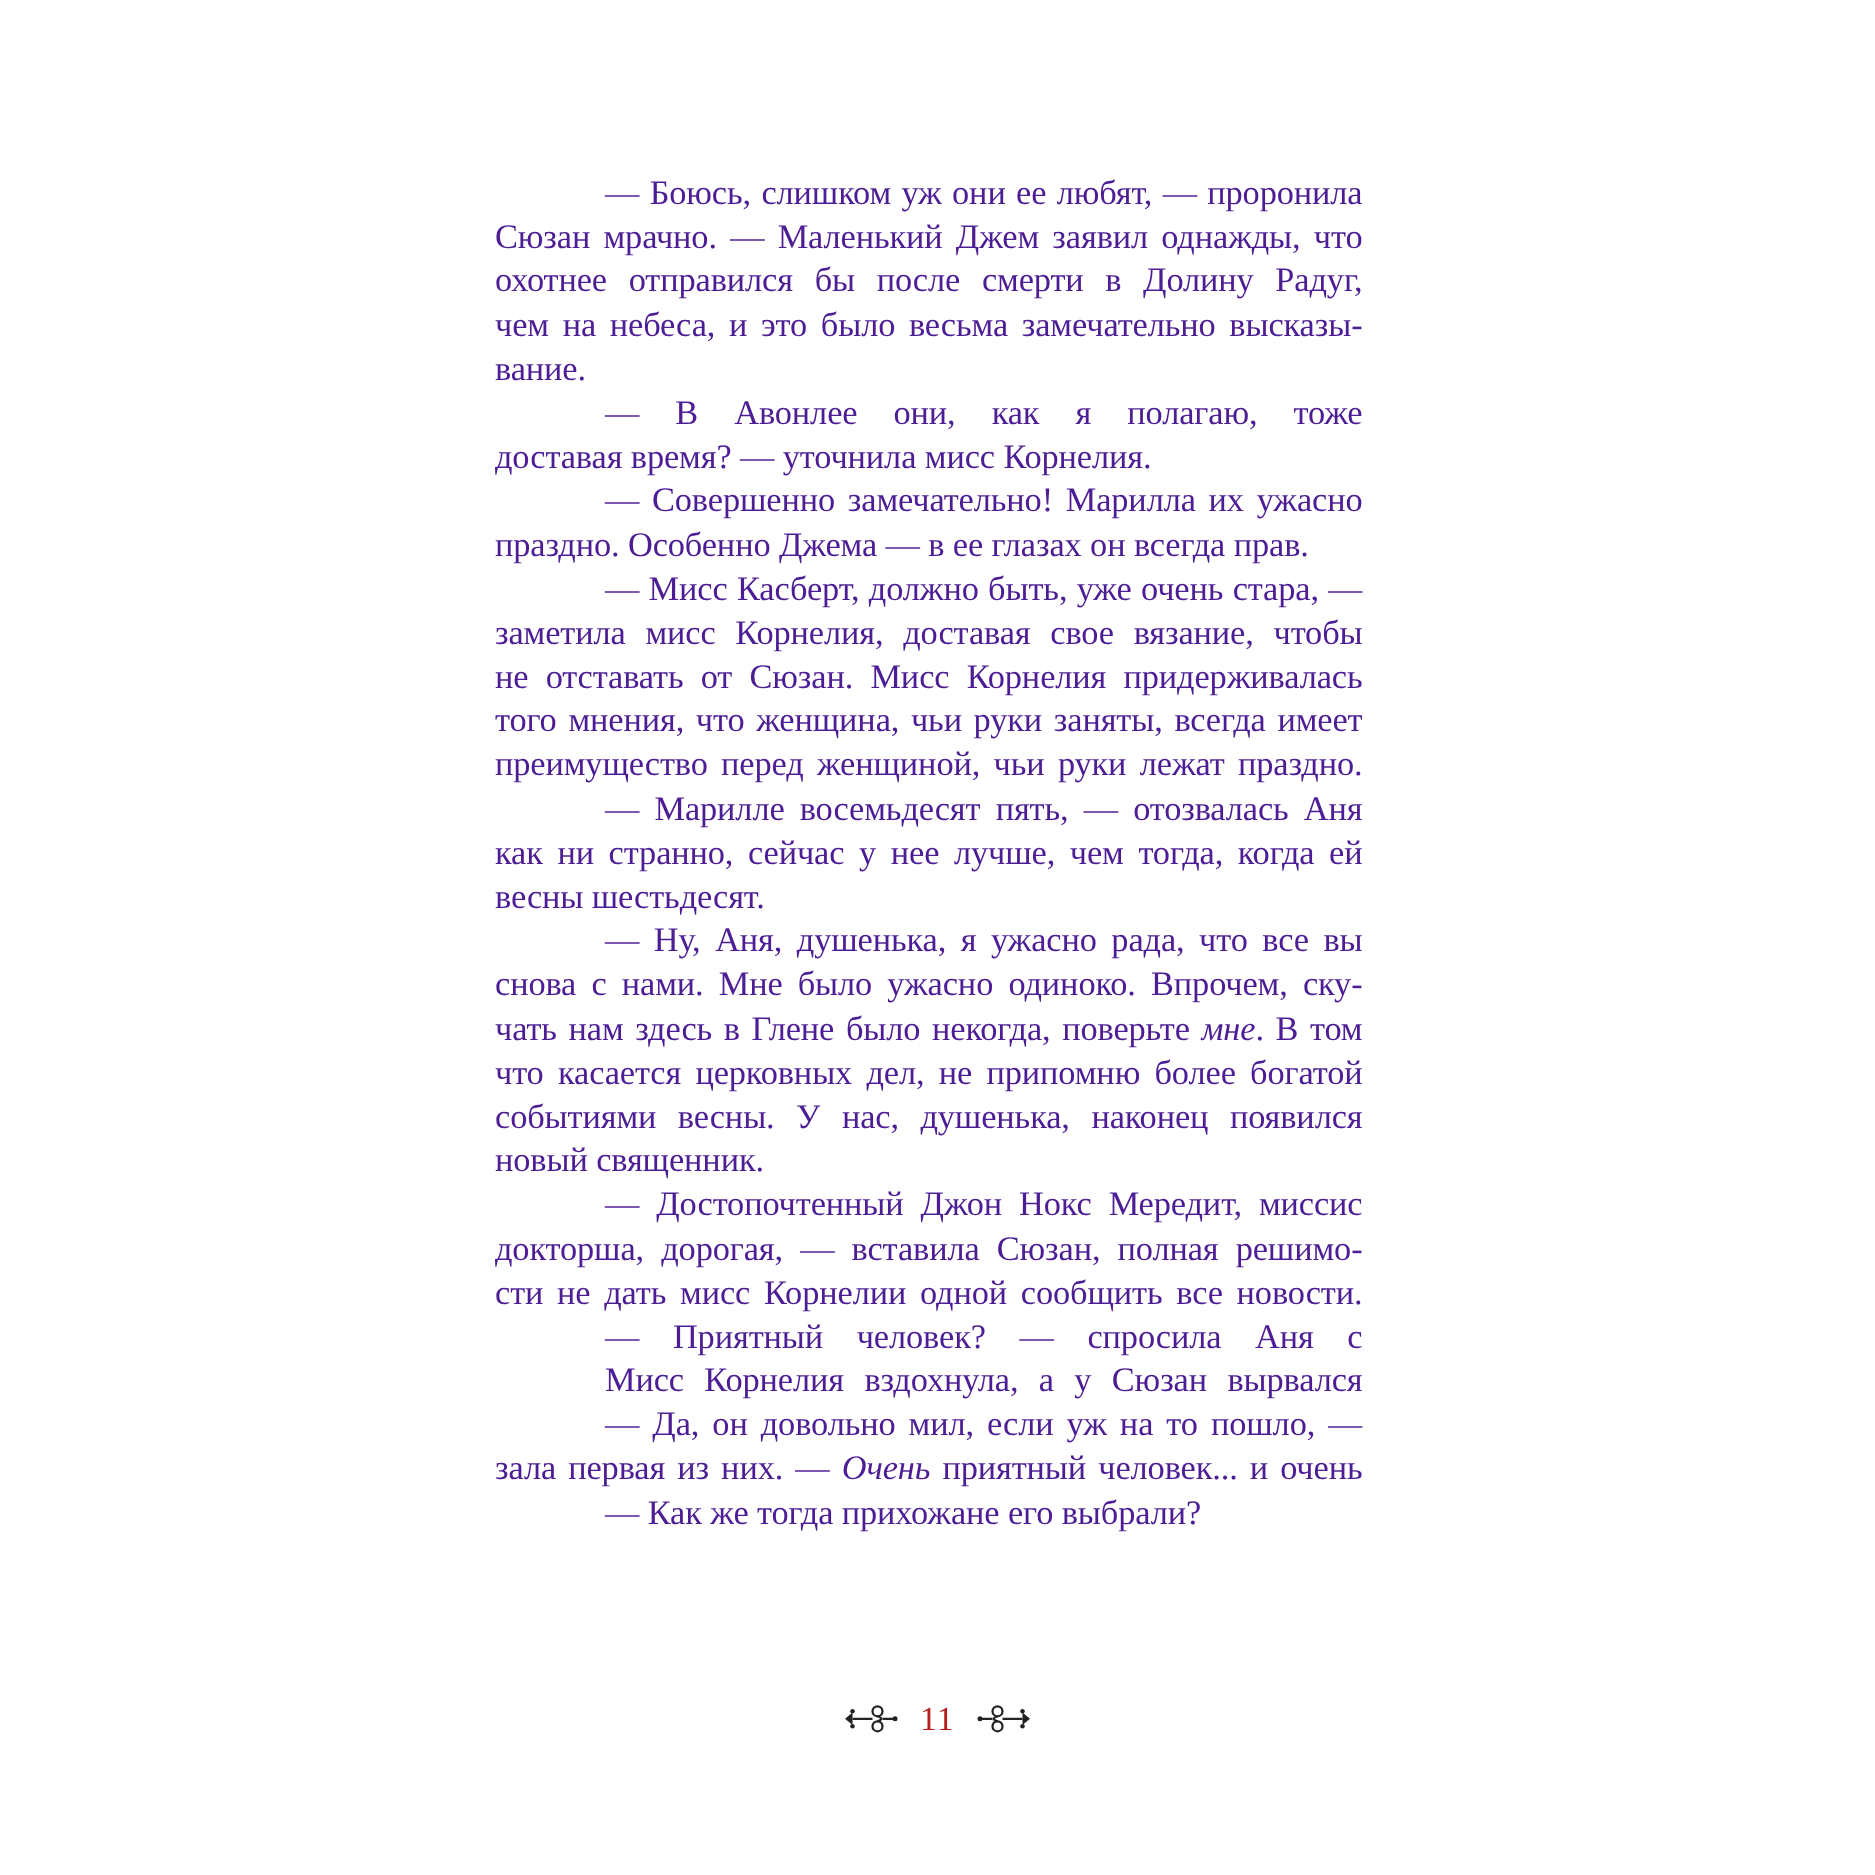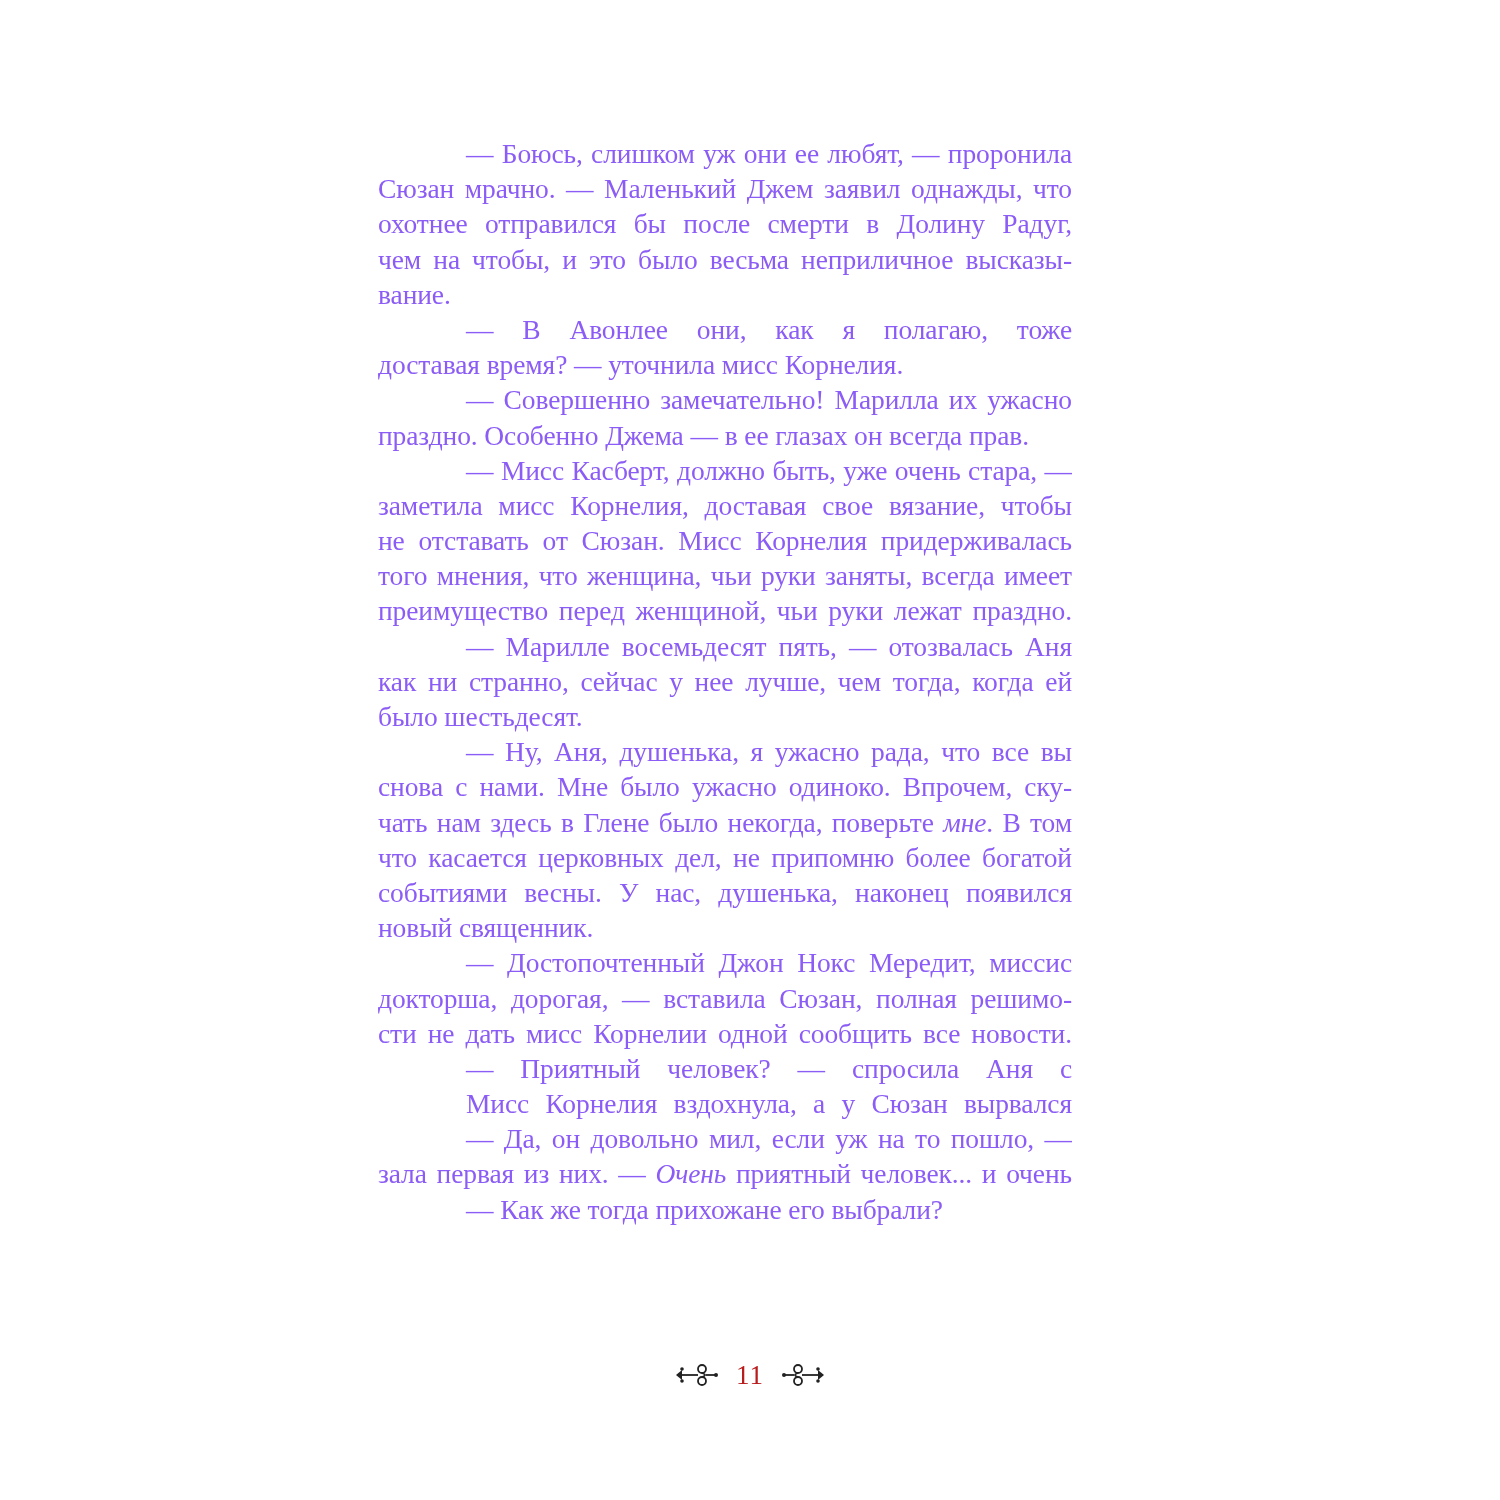--- a/index.html
+++ b/index.html
@@ -16,27 +16,27 @@
     .page {
       position: absolute;
       left: 0;
       top: 0;
       width: 1500px;
       height: 1500px;
       background: #ffffff;
     }
     .text-block {
       position: absolute;
-      left: 378px;
+      left: 396px;
       top: 136px;
       width: 694px;
       font-family: "Liberation Serif", "DejaVu Serif", serif;
       font-size: 27.5px;
       line-height: 35.2px;
-      color: #8b5cf6;
+      color: #4c1d95;
     }
     .line {
       display: block;
       height: 35.2px;
       white-space: nowrap;
       text-align: justify;
       text-align-last: justify;
       word-spacing: 0;
       letter-spacing: -0.1px;
     }
@@ -79,34 +79,34 @@
     }
   </style>
 </head>
 <body>
 
 <div class="page">
   <div class="text-block" id="text-block">
       <div class="line justify-wrap indent"><span class="seg">— Боюсь, слишком уж они ее любят, — проронила</span></div>
       <div class="line justify-wrap"><span class="seg">Сюзан мрачно. — Маленький Джем заявил однажды, что</span></div>
       <div class="line justify-wrap"><span class="seg">охотнее отправился бы после смерти в Долину Радуг,</span></div>
-      <div class="line justify-wrap"><span class="seg">чем на чтобы, и это было весьма неприличное высказы-</span></div>
+      <div class="line justify-wrap"><span class="seg">чем на небеса, и это было весьма замечательно высказы-</span></div>
       <div class="line justify-wrap last"><span class="seg">вание.</span></div>
       <div class="line justify-wrap indent"><span class="seg">— В Авонлее они, как я полагаю, тоже замечательно</span></div>
       <div class="line justify-wrap last"><span class="seg">доставая время? — уточнила мисс Корнелия.</span></div>
       <div class="line justify-wrap indent"><span class="seg">— Совершенно замечательно! Марилла их ужасно</span></div>
       <div class="line justify-wrap last"><span class="seg">праздно. Особенно Джема — в ее глазах он всегда прав.</span></div>
       <div class="line justify-wrap indent"><span class="seg">— Мисс Касберт, должно быть, уже очень стара, —</span></div>
       <div class="line justify-wrap"><span class="seg">заметила мисс Корнелия, доставая свое вязание, чтобы</span></div>
       <div class="line justify-wrap"><span class="seg">не отставать от Сюзан. Мисс Корнелия придерживалась</span></div>
       <div class="line justify-wrap"><span class="seg">того мнения, что женщина, чьи руки заняты, всегда имеет</span></div>
       <div class="line justify-wrap"><span class="seg">преимущество перед женщиной, чьи руки лежат праздно.</span></div>
       <div class="line justify-wrap indent"><span class="seg">— Марилле восемьдесят пять, — отозвалась Аня со</span></div>
       <div class="line justify-wrap"><span class="seg">как ни странно, сейчас у нее лучше, чем тогда, когда ей</span></div>
-      <div class="line justify-wrap last"><span class="seg">было шестьдесят.</span></div>
+      <div class="line justify-wrap last"><span class="seg">весны шестьдесят.</span></div>
       <div class="line justify-wrap indent"><span class="seg">— Ну, Аня, душенька, я ужасно рада, что все вы</span></div>
       <div class="line justify-wrap"><span class="seg">снова с нами. Мне было ужасно одиноко. Впрочем, ску-</span></div>
       <div class="line justify-wrap"><span class="seg">чать нам здесь в Глене было некогда, поверьте </span><span class="seg it">мне</span><span class="seg">. В том</span></div>
       <div class="line justify-wrap"><span class="seg">что касается церковных дел, не припомню более богатой</span></div>
       <div class="line justify-wrap"><span class="seg">событиями весны. У нас, душенька, наконец появился</span></div>
       <div class="line justify-wrap last"><span class="seg">новый священник.</span></div>
       <div class="line justify-wrap indent"><span class="seg">— Достопочтенный Джон Нокс Мередит, миссис</span></div>
       <div class="line justify-wrap"><span class="seg">докторша, дорогая, — вставила Сюзан, полная решимо-</span></div>
       <div class="line justify-wrap"><span class="seg">сти не дать мисс Корнелии одной сообщить все новости.</span></div>
       <div class="line justify-wrap indent"><span class="seg">— Приятный человек? — спросила Аня с интересом.</span></div>

